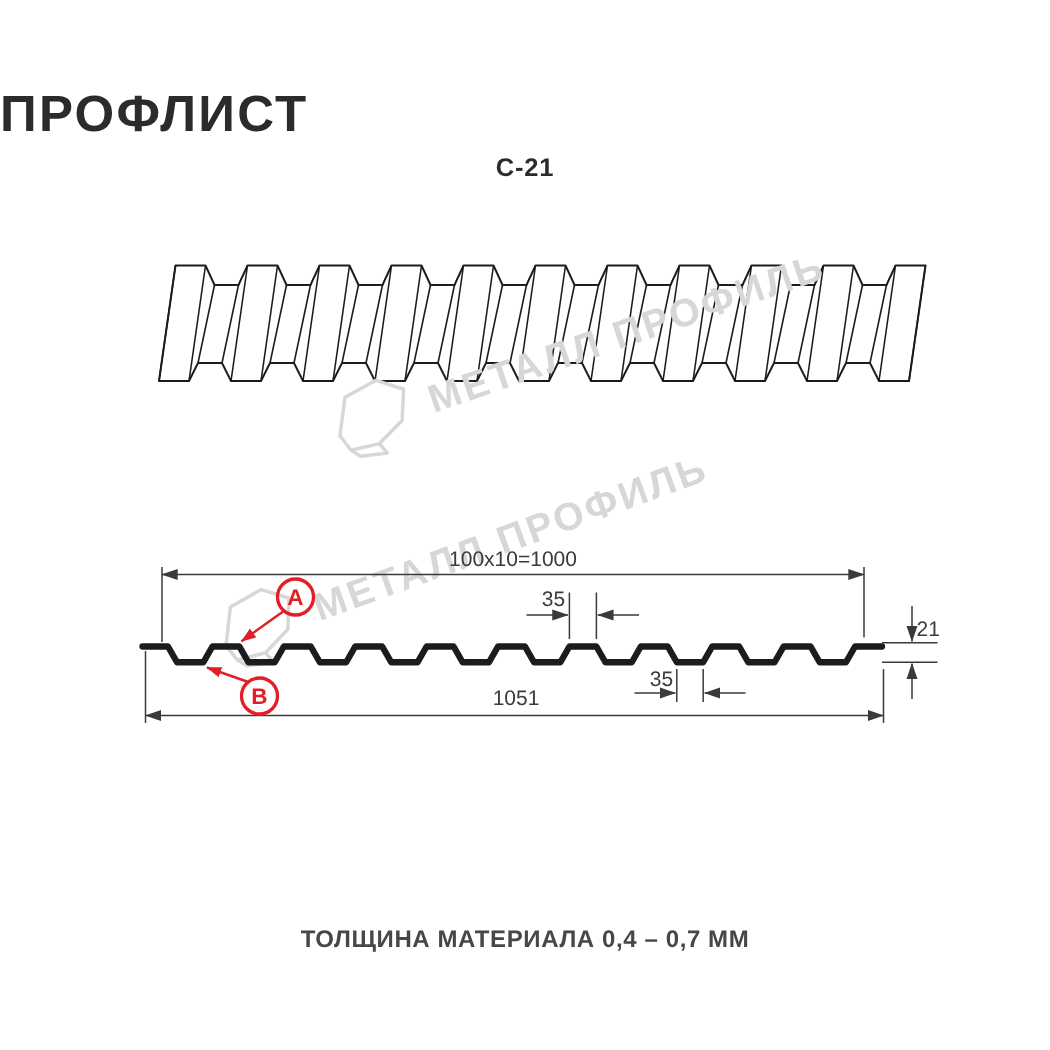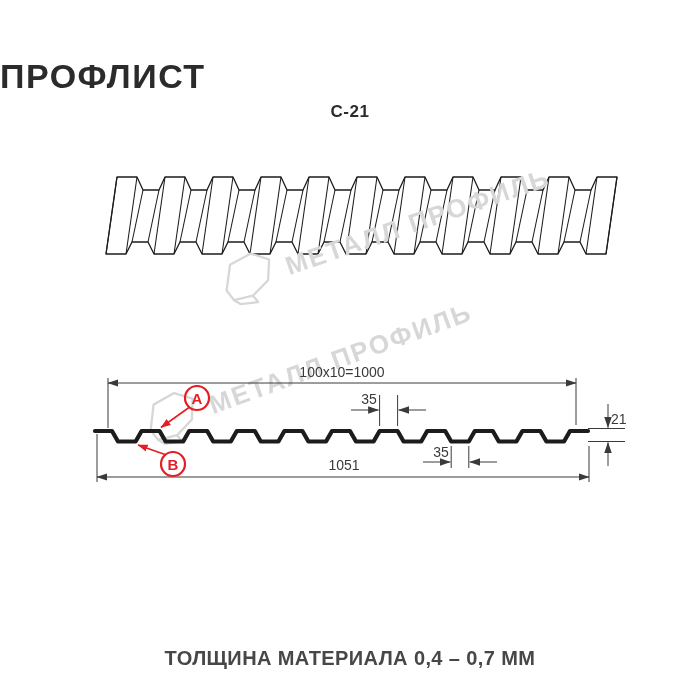--- a/index.html
+++ b/index.html
@@ -11,21 +11,21 @@
   .title{
     position:absolute;top:57px;left:0;width:700px;
     font-size:34px;font-weight:bold;letter-spacing:1.5px;color:var(--text,#2b2b2b);
   }
   .subtitle{
     position:absolute;top:102px;left:0;width:700px;text-align:center;
     font-size:17px;font-weight:bold;letter-spacing:.5px;color:var(--text,#2b2b2b);
   }
   .footer-note{
     position:absolute;top:618px;left:0;width:700px;text-align:center;
-    font-size:20px;font-weight:bold;letter-spacing:.4px;color:#474747;margin-top:29px;
+    font-size:16px;font-weight:bold;letter-spacing:.4px;color:#474747;
   }
   .wm{
     position:absolute;display:flex;align-items:center;gap:10px;
     color:var(--wm,#d7d7d7);transform-origin:0 50%;pointer-events:none;
   }
   .wm .wm-text{font-size:26px;font-weight:bold;letter-spacing:2px;white-space:nowrap;}
   #wm1{left:222px;top:262px;transform:rotate(-19deg);}
   #wm2{left:146px;top:402px;transform:rotate(-20deg);}
   .wm svg{display:block;}
   .wm-logo-path{fill:none;stroke:var(--wm,#d7d7d7);stroke-width:2.4;stroke-linejoin:round;}

